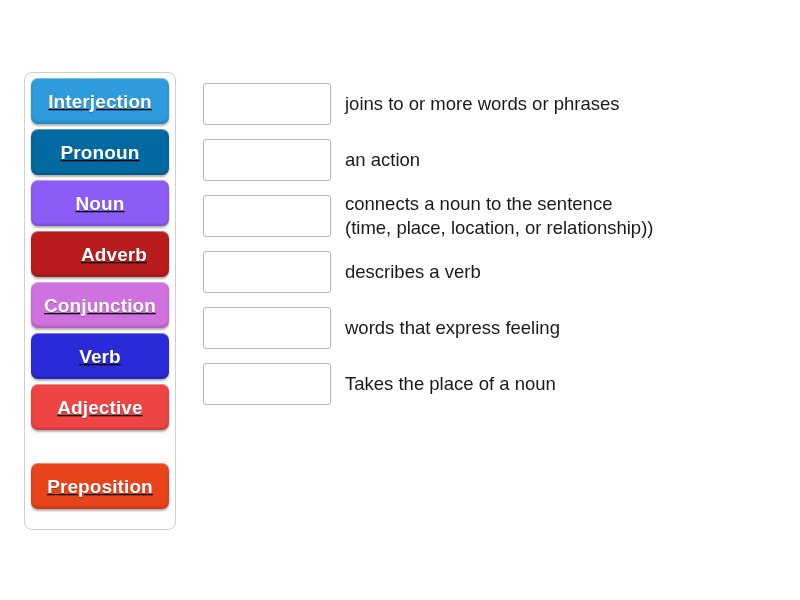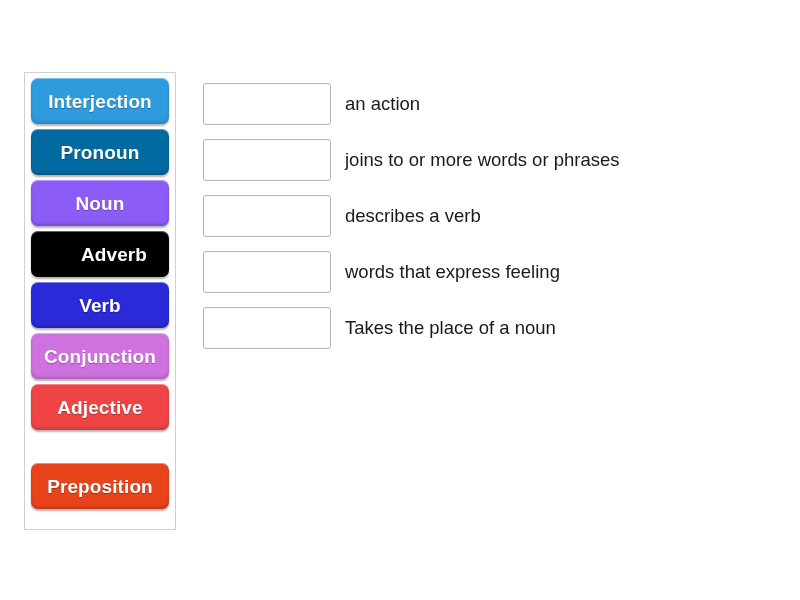--- a/index.html
+++ b/index.html
@@ -21,27 +21,28 @@
   }
 
   
   #tiles-panel {
     position: absolute;
     left: 24px;
     top: 72px;
     width: 152px;
     height: 458px;
     border: 1px solid #d0d0d0;
-    border-radius: 0;
+    border-radius: 8px;
     background: #ffffff;
     padding: 5px 6px;
     display: flex;
     flex-direction: column;
     justify-content: flex-start;
     gap: 5px;
+    text-decoration: underline;
   }
 
   .tile {
     position: relative;
     height: 46px;
     border-radius: 7px;
     display: flex;
     align-items: center;
     justify-content: center;
     color: #ffffff;
@@ -100,45 +101,50 @@
   <div id="tiles-panel">
       <div class="tile" style="background: rgb(46, 155, 220);">
         <span class="tile-label">Interjection</span>
       </div>
       <div class="tile" style="background: #0369a1;">
         <span class="tile-label">Pronoun</span>
       </div>
       <div class="tile" style="background: #8b5cf6;">
         <span class="tile-label">Noun</span>
       </div>
-      <div class="tile" style="background: #000000; padding-left: 28px;">
+      <div class="tile" style="background: #b91c1c; padding-left: 28px;">
         <span class="tile-label">Adverb</span>
+      </div>
+      <div class="tile" style="background: rgb(208, 113, 224);">
+        <span class="tile-label">Conjunction</span>
       </div>
       <div class="tile" style="background: rgb(42, 42, 216);">
         <span class="tile-label">Verb</span>
-      </div>
-      <div class="tile" style="background: rgb(208, 113, 224);">
-        <span class="tile-label">Conjunction</span>
       </div>
       <div class="tile" style="background: #ef4444;">
         <span class="tile-label">Adjective</span>
       </div>
       <div class="tile" style="background: rgb(232, 67, 26); margin-top: 28px;">
         <span class="tile-label">Preposition</span>
       </div>
     </div>
 
   <div id="rows">
       <div class="row">
         <div class="drop-box"></div>
+        <div class="definition">joins to or more words or phrases</div>
+      </div>
+      <div class="row">
+        <div class="drop-box"></div>
         <div class="definition">an action</div>
       </div>
       <div class="row">
         <div class="drop-box"></div>
-        <div class="definition">joins to or more words or phrases</div>
+        <div class="definition">connects a noun to the sentence
+(time, place, location, or relationship))</div>
       </div>
       <div class="row">
         <div class="drop-box"></div>
         <div class="definition">describes a verb</div>
       </div>
       <div class="row">
         <div class="drop-box"></div>
         <div class="definition">words that express feeling</div>
       </div>
       <div class="row">

